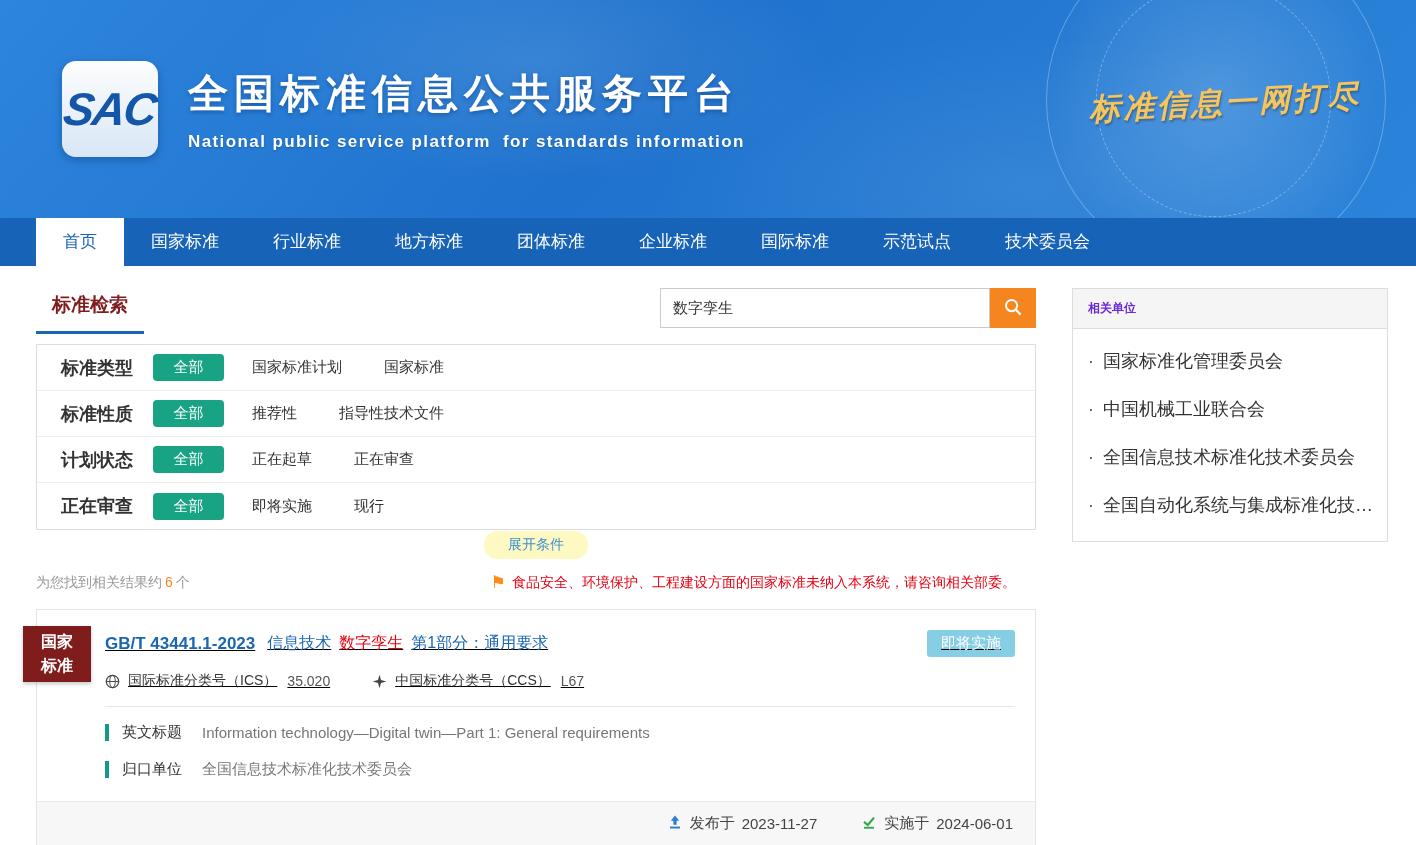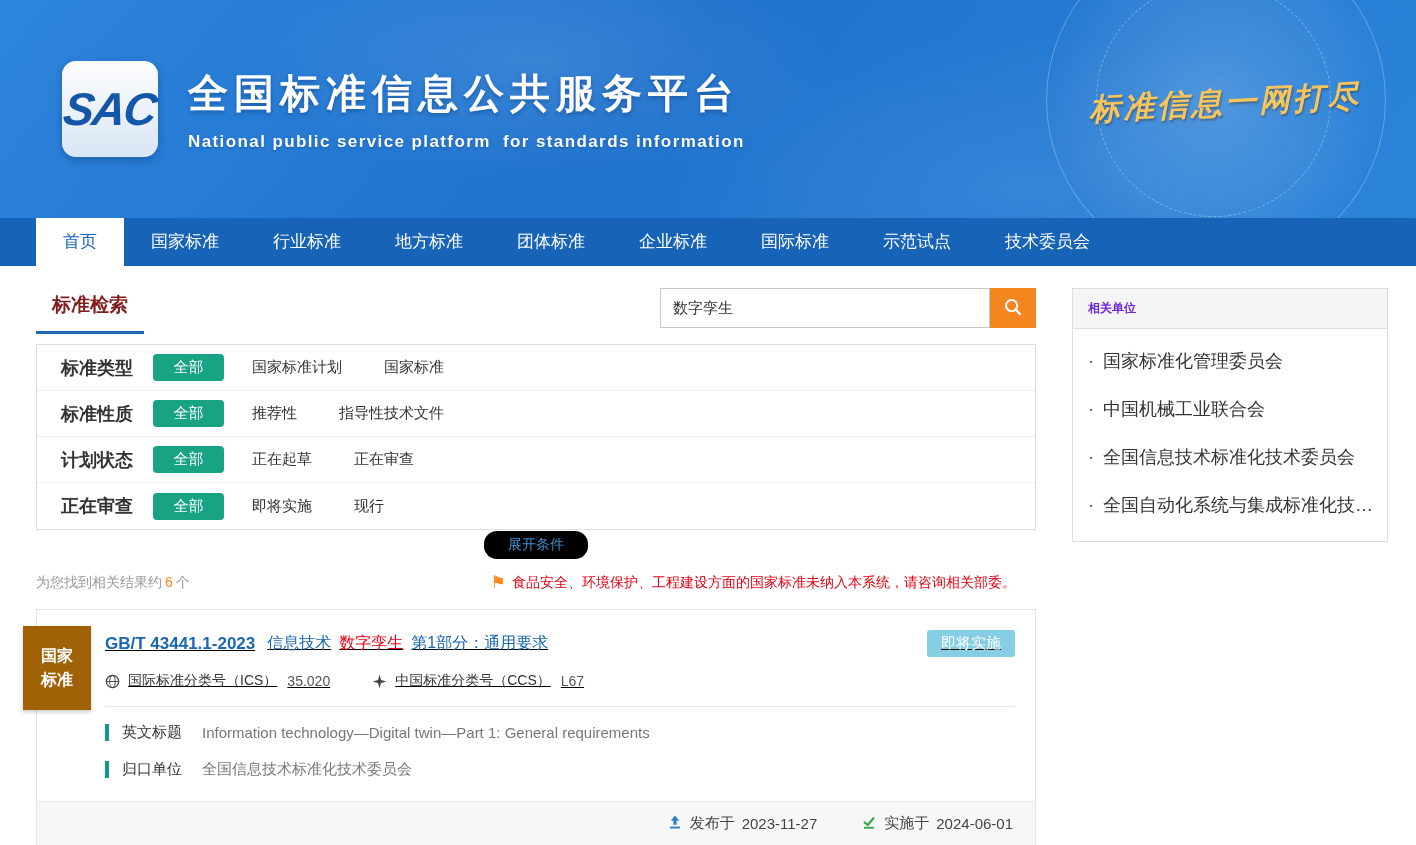--- a/index.html
+++ b/index.html
@@ -58,35 +58,35 @@
   
   .filter-box { border:1px solid #ddd; margin-top:2px; }
   .filter-row { display:flex; align-items:center; height:46px; padding:0 24px;
     border-bottom:1px solid #efefef; }
   .filter-row:last-child { border-bottom:none; }
   .flabel { width:92px; font-size:18px; font-weight:bold; color:#333; }
   .all-btn { width:71px; height:27px; background:#17a384; color:#fff; border:none;
     border-radius:4px; font-size:15px; margin-right:28px; cursor:pointer; font-family:inherit; }
   .opt { font-size:15px; color:#333; margin-right:42px; cursor:pointer; text-decoration:none; }
   .expand-wrap { text-align:center; margin-top:1px; }
-  .expand-btn { background:#000000; color:#3c8fd0; border:none; border-radius:13px;
+  .expand-btn { background:#fef9c3; color:#3c8fd0; border:none; border-radius:13px;
     padding:5px 24px; font-size:14px; cursor:pointer; font-family:inherit; }
 
   
   .result-meta { display:flex; align-items:center; justify-content:space-between;
     margin:13px 0 16px; }
   .summary { font-size:14px; color:#999; }
   .count { color:#f5861f; margin:0 3px; }
   .notice { font-size:14px; color:#e60012; display:flex; align-items:center; margin-right:20px; }
   .flag { color:#ff8c1a; font-size:17px; margin-right:6px; font-style:normal; }
 
   
   .result-card { border:1px solid #e4e4e4; position:relative; }
-  .type-badge { position:absolute; left:-14px; top:16px; width:68px; height:84px;
-    background:#a16207; color:#fff; font-size:16px; font-weight:bold;
+  .type-badge { position:absolute; left:-14px; top:16px; width:68px; height:56px;
+    background:#7f1d1d; color:#fff; font-size:16px; font-weight:bold;
     display:flex; flex-direction:column; align-items:center; justify-content:center;
     line-height:1.5; box-shadow:0 2px 4px rgba(0,0,0,0.22); }
   .card-head { padding:20px 20px 0 68px;text-decoration:underline; }
   .title-line { display:flex; align-items:center; }
   .code { font-size:17px; font-weight:bold; color:#1a66b3; margin-right:12px;
     text-decoration:none; cursor:pointer; }
   .t-blue { font-size:16px; color:#1a66b3; text-decoration:none; cursor:pointer; margin-right:8px; }
   .t-red { font-size:16px; color:#e60012; text-decoration:none; cursor:pointer; margin-right:8px; }
   .status-badge { margin-left:auto; background:#85cee4; color:#fff; font-size:15px;
     padding:4px 14px; border-radius:3px; }

